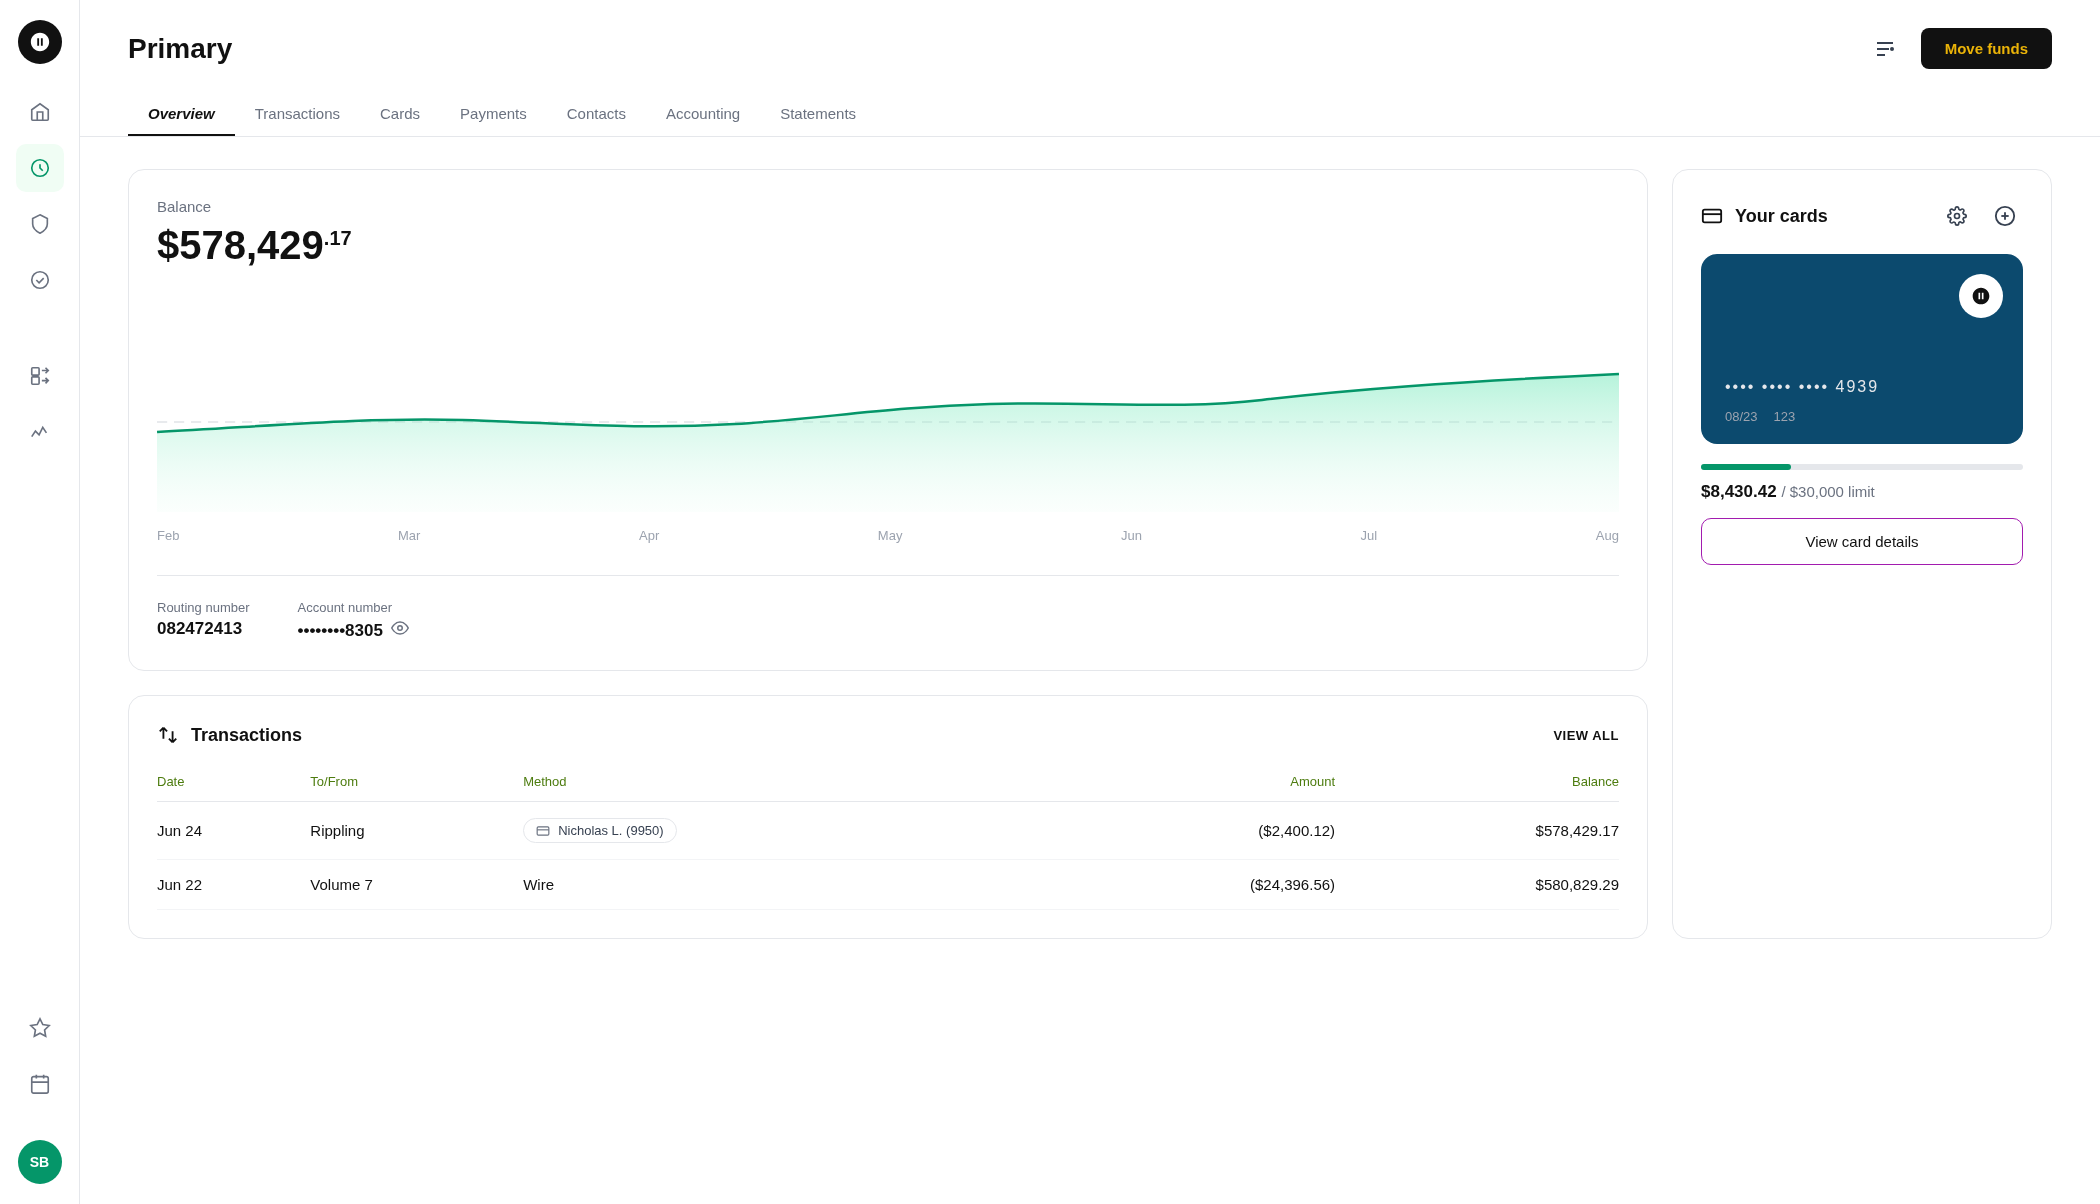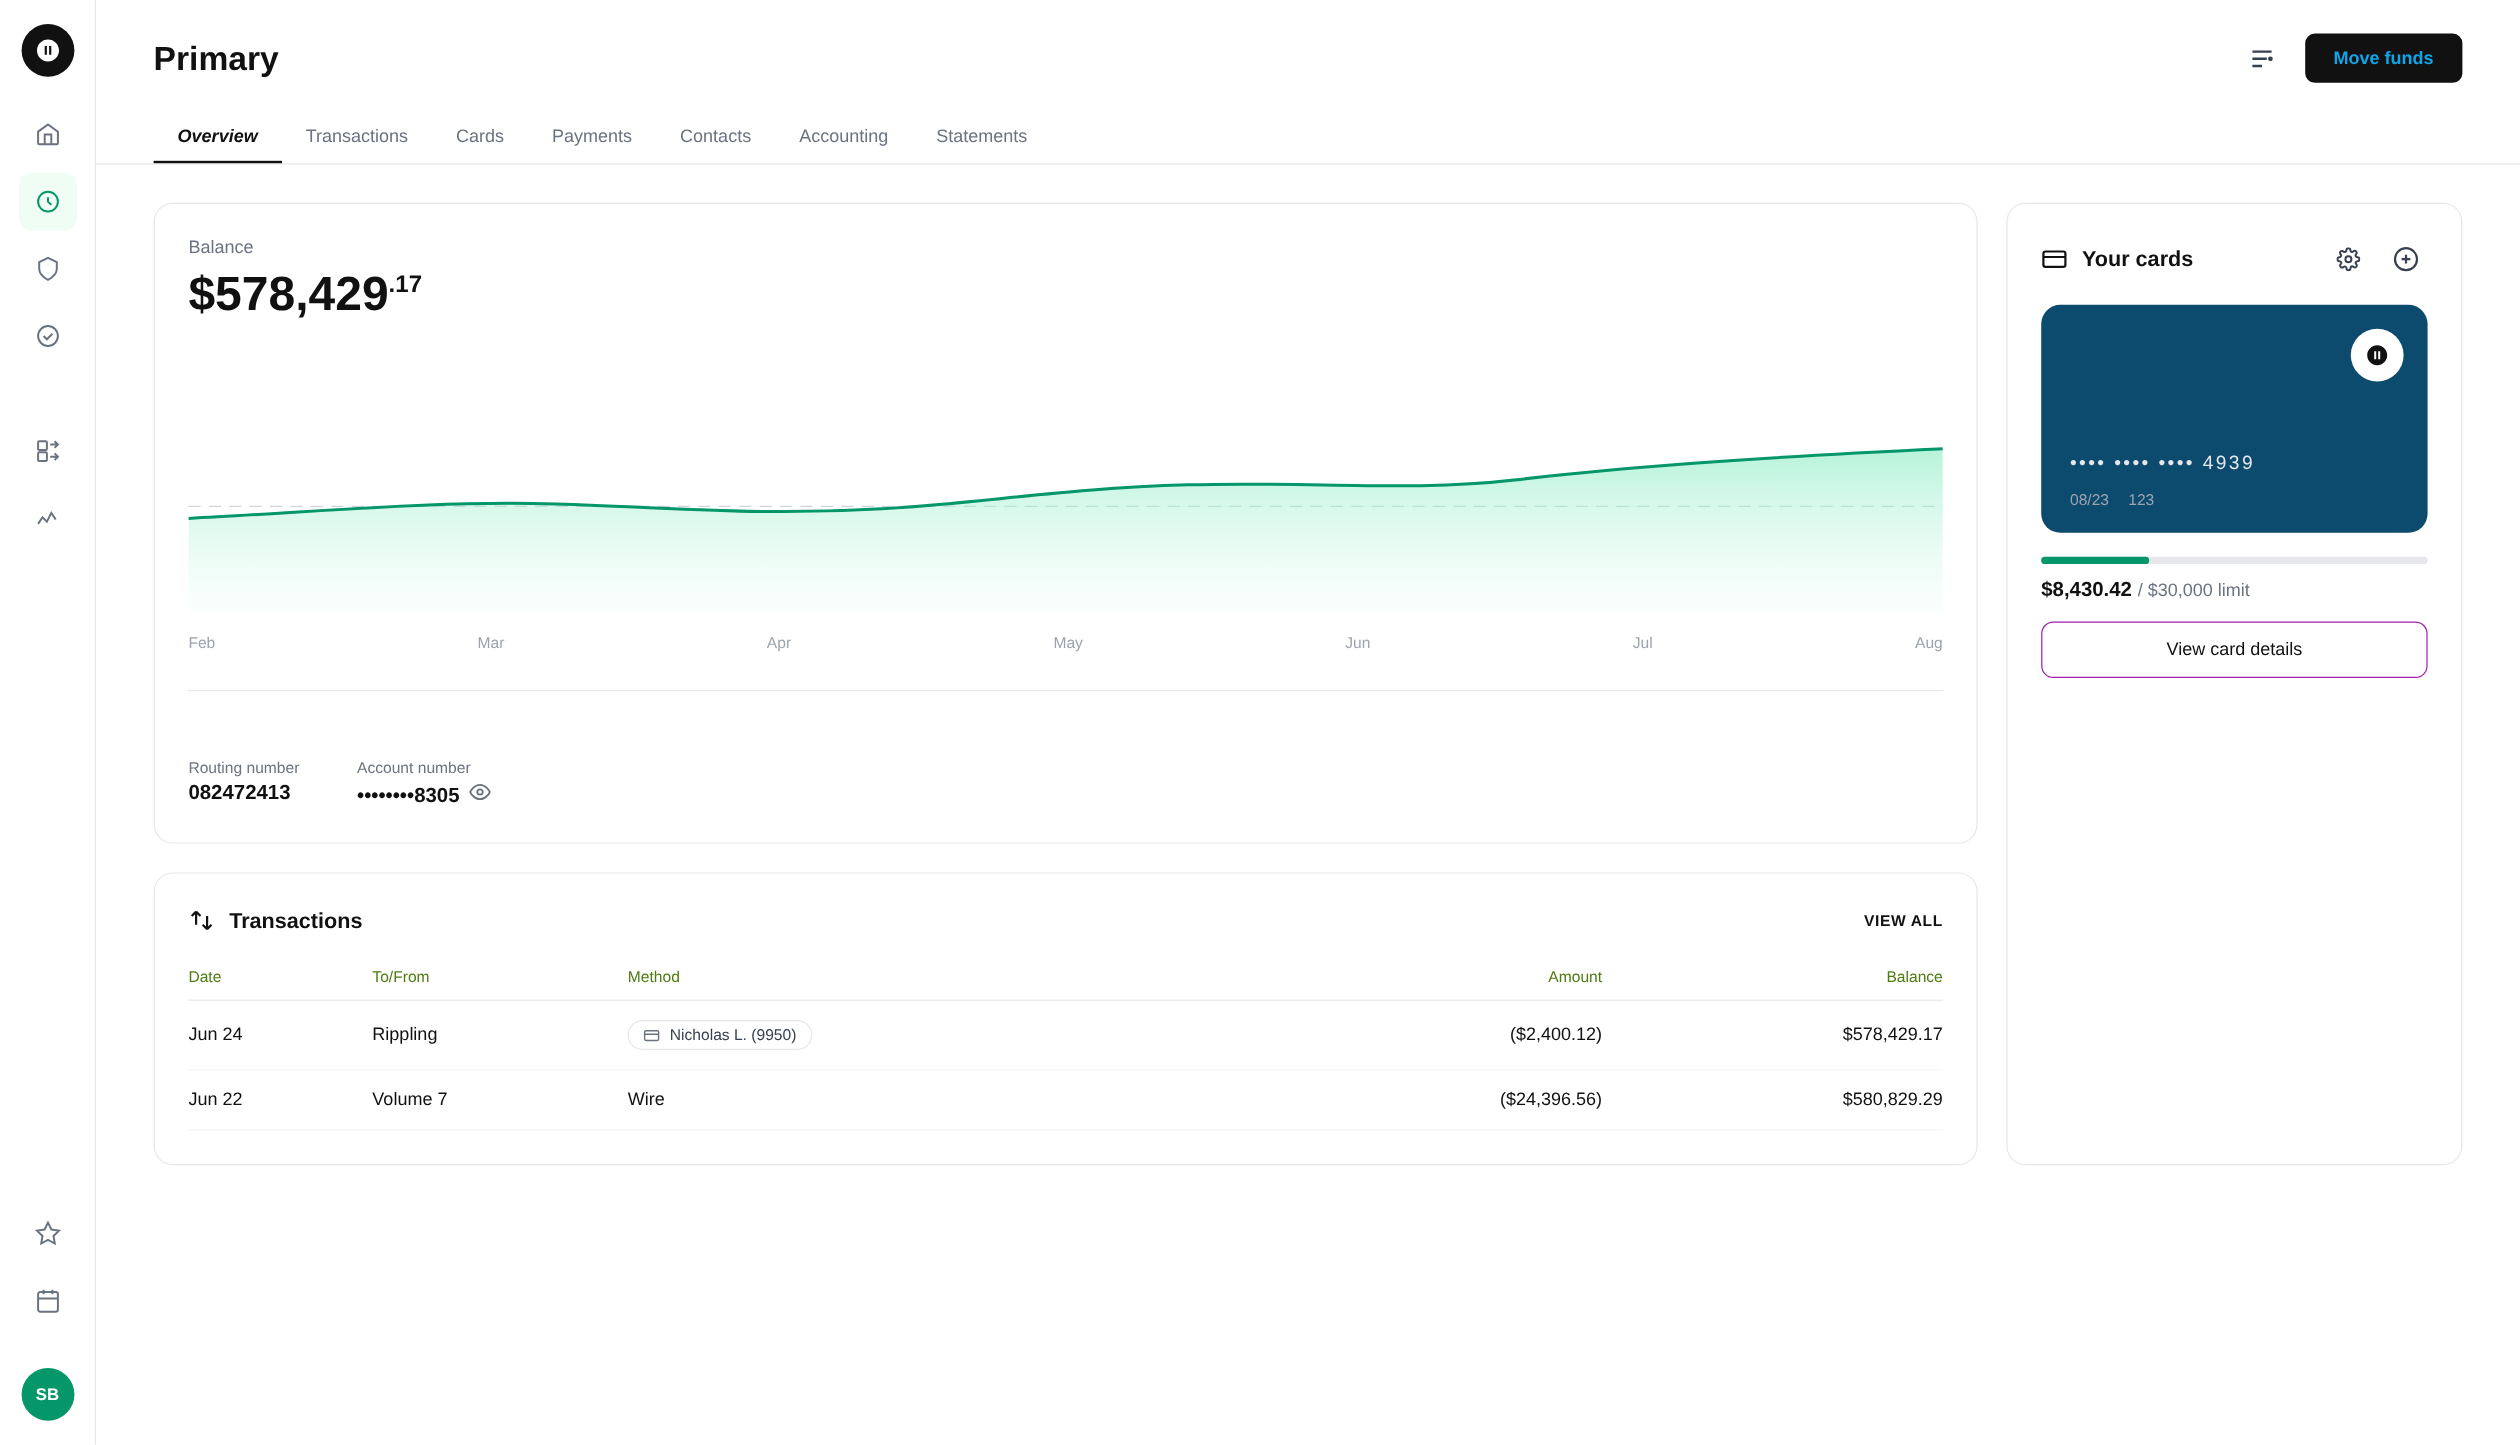--- a/index.html
+++ b/index.html
@@ -89,21 +89,21 @@
       width: 40px;
       height: 40px;
       display: flex;
       align-items: center;
       justify-content: center;
       cursor: pointer;
       color: #374151;
     }
     .move-funds-btn {
       background: #111;
-      color: #0ea5e9;
+      color: #eab308;
       border: none;
       border-radius: 8px;
       padding: 12px 24px;
       font-size: 15px;
       font-weight: 600;
       cursor: pointer;
     }
 
     
     .tabs {
@@ -184,21 +184,20 @@
       gap: 48px;
       margin-top: 24px;
       padding-top: 24px;
       border-top: 1px solid #e5e7eb;
     }
     .account-info-item label {
       display: block;
       font-size: 13px;
       color: #6b7280;
       margin-bottom: 4px;
-      margin-top: 32px;
     }
     .account-info-item .value {
       font-size: 17px;
       font-weight: 600;
       color: #111;
       display: flex;
       align-items: center;
       gap: 8px;
     }
     .eye-icon { cursor: pointer; color: #6b7280; }

